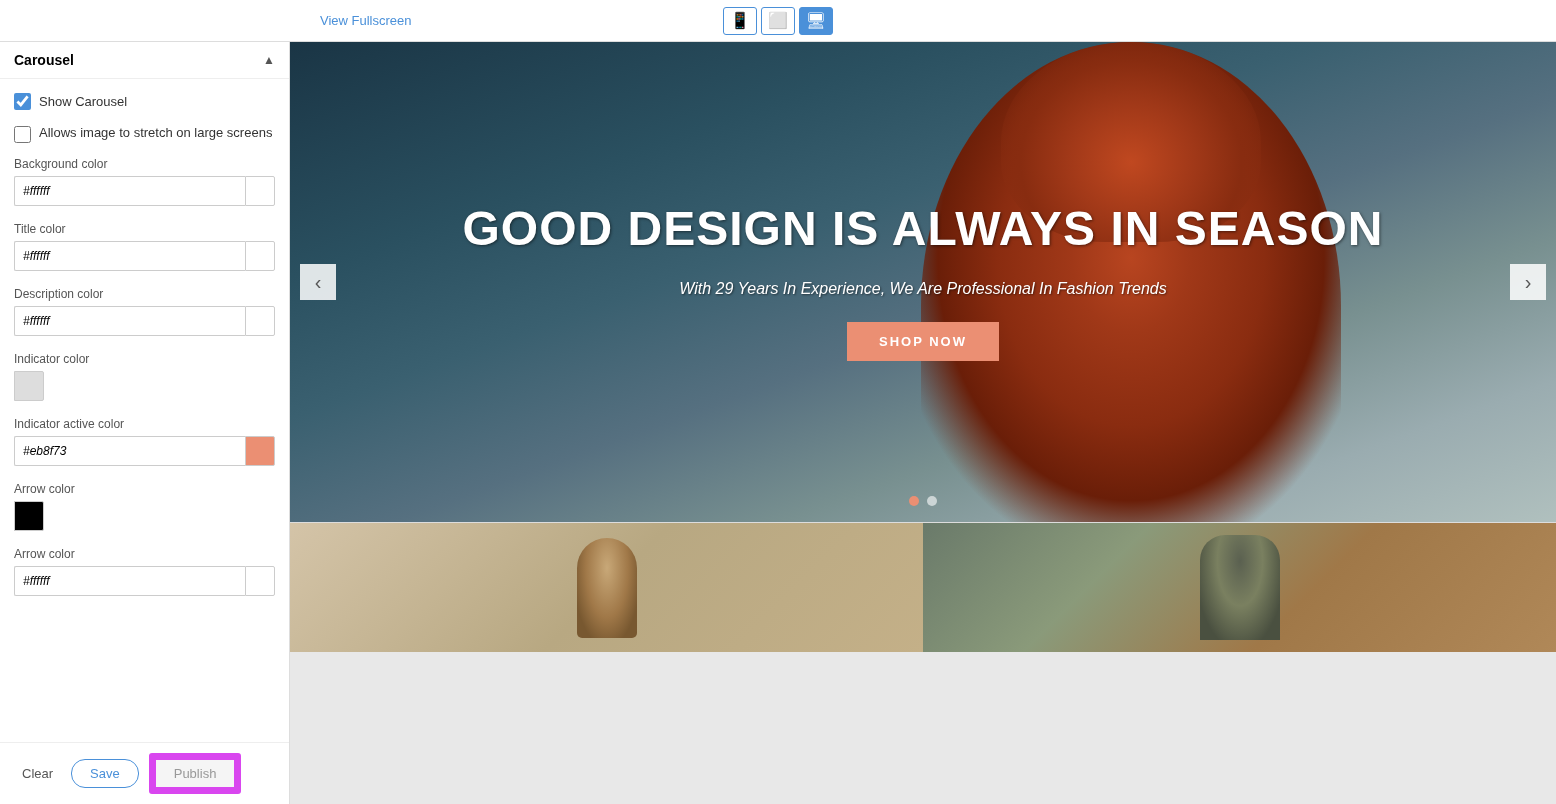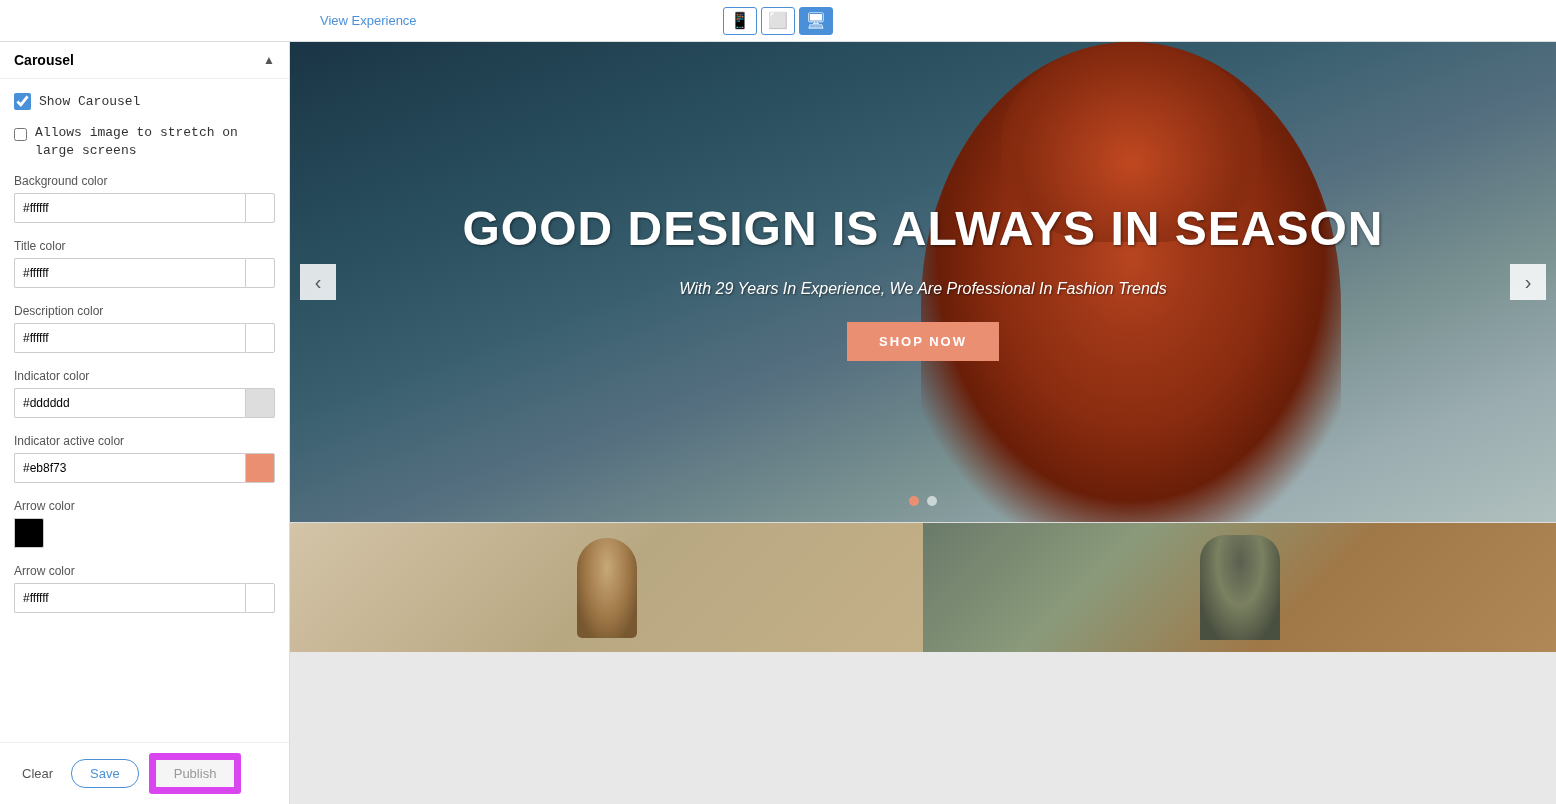--- a/index.html
+++ b/index.html
@@ -93,21 +93,20 @@
     }
     .checkbox-row input[type="checkbox"] {
       width: 17px;
       height: 17px;
       cursor: pointer;
       accent-color: #4a90d9;
     }
     .checkbox-label {
       font-size: 13px;
       color: #333;
-      font-family: Liberation Mono, monospace;
     }
     .checkbox-row.multiline {
       align-items: flex-start;
     }
     .checkbox-row.multiline .checkbox-label {
       line-height: 1.4;
     }
 
     .field-label {
       font-size: 12px;
@@ -123,20 +122,21 @@
     }
     .color-input-text {
       flex: 1;
       border: 1px solid #ccc;
       border-right: none;
       padding: 5px 8px;
       font-size: 12px;
       height: 30px;
       outline: none;
       border-radius: 2px 0 0 2px;
+      font-style: italic;
     }
     .color-swatch {
       width: 30px;
       height: 30px;
       border: 1px solid #ccc;
       border-radius: 0 2px 2px 0;
       cursor: pointer;
       flex-shrink: 0;
     }
 
@@ -307,21 +307,21 @@
       width: 80px;
       height: 105px;
       background: radial-gradient(ellipse at 50% 25%, #5a6050 0%, #7a8060 40%, #4a5040 80%);
       border-radius: 25px 25px 0 0;
     }
   </style>
 </head>
 <body>
 
 <div class="top-bar">
-  <a class="view-fullscreen">View Experience</a>
+  <a class="view-fullscreen">View Fullscreen</a>
   <div class="device-icons">
     <button class="device-btn">
       <span>📱</span>
     </button>
     <button class="device-btn">
       <span>⬜</span>
     </button>
     <button class="device-btn active">
       <span>🖥</span>
     </button>
@@ -363,21 +363,20 @@
         </div>
 
         <div class="field-label">Description color</div>
         <div class="color-field">
           <input type="text" class="color-input-text" value="#ffffff" style="">
           <div class="color-swatch" style="background:#ffffff;"></div>
         </div>
 
         <div class="field-label">Indicator color</div>
         <div class="color-field">
-          <input type="text" class="color-input-text" value="#dddddd" style="">
           <div class="color-swatch" style="background:#dddddd;"></div>
         </div>
 
         <div class="field-label">Indicator active color</div>
         <div class="color-field">
           <input type="text" class="color-input-text" value="#eb8f73" style="">
           <div class="color-swatch" style="background:#eb8f73;"></div>
         </div>
 
         <div class="field-label">Arrow color</div>

